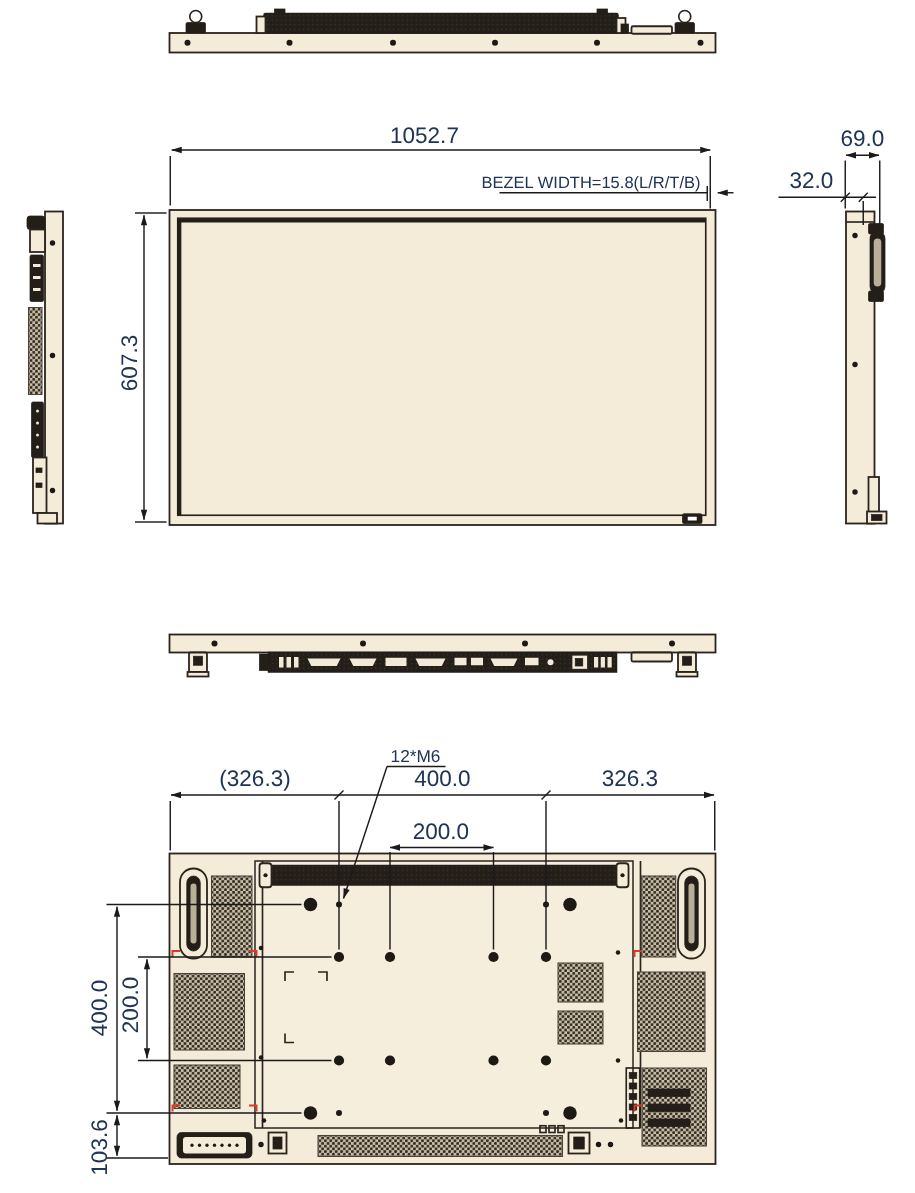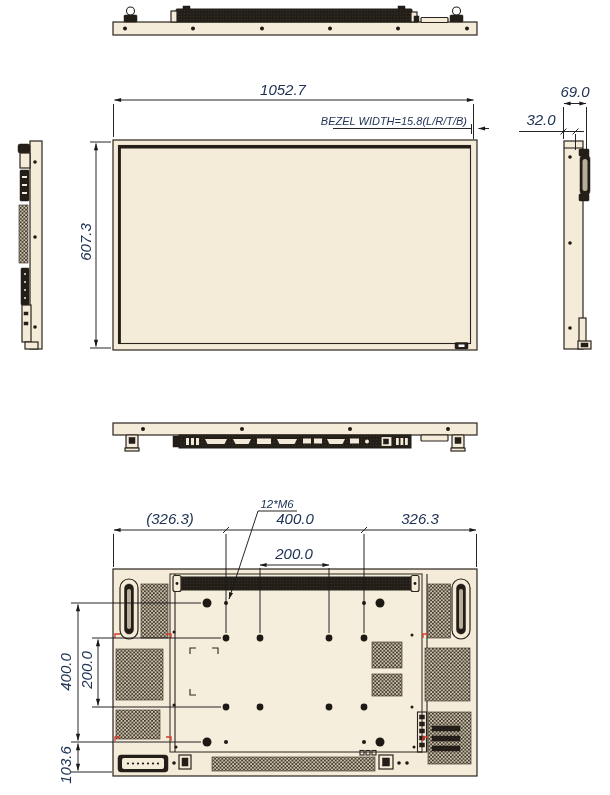--- a/index.html
+++ b/index.html
@@ -1,17 +1,17 @@
 <!DOCTYPE html>
 <html><head>
 <meta charset="utf-8">
 <style>
   html,body{margin:0;padding:0;background:#ffffff;}
   .canvas{position:relative;width:610px;height:795px;background:#ffffff;overflow:hidden;
-          font-family:"Liberation Sans",sans-serif;font-style:italic;}
+          font-family:"Liberation Sans",sans-serif;}
   svg{display:block;}
   .s  {stroke:#2a241c;stroke-width:1.1;fill:none;}
   .sf {stroke:#2a241c;stroke-width:1.2;fill:#f4ebd9;}
   .sf2{stroke:#2a241c;stroke-width:1;fill:#f6eedd;}
   .dk {fill:#231e18;stroke:#231e18;stroke-width:0.5;}
   .dkl{stroke:#231e18;stroke-width:2.6;fill:none;}
   .lite{fill:#f2e9d8;stroke:none;}
   .hole{fill:#1d1914;stroke:none;}
   .mesh{fill:url(#mesh);stroke:#4a443a;stroke-width:0.7;}
   .dim{stroke:#1a1a1a;stroke-width:0.95;fill:none;}

